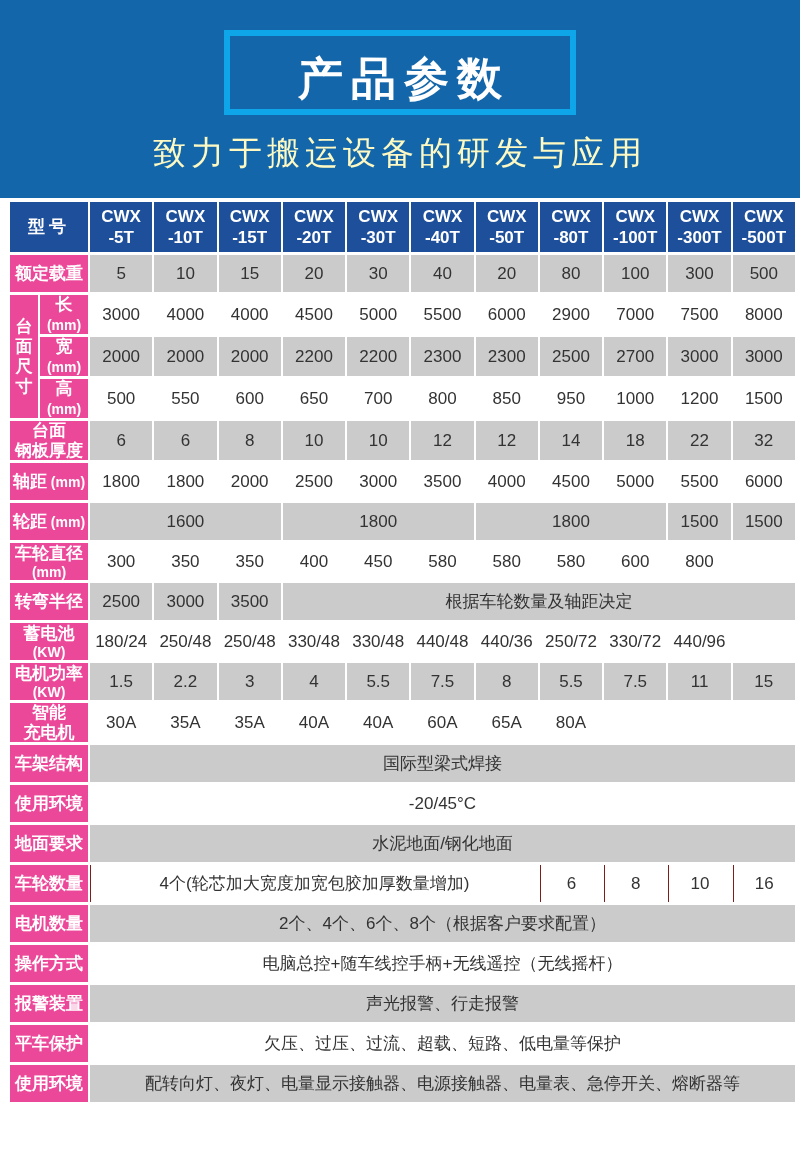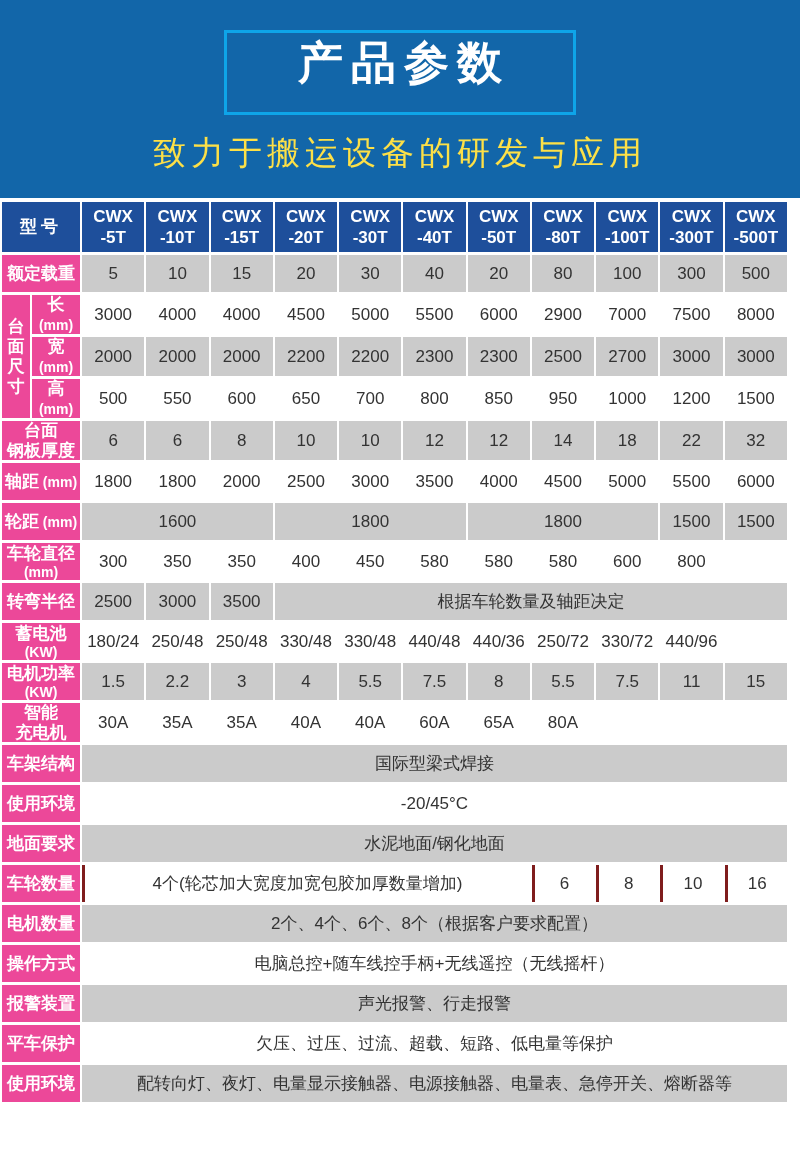--- a/index.html
+++ b/index.html
@@ -12,35 +12,35 @@
   }
   
   .banner {
     width:800px; height:198px;
     background:#1266a9;
     padding-top:30px;
   }
   .title-box {
     width:352px; height:85px;
     margin:0 auto;
-    border:3px solid #0ea5e9;
-    display:flex; align-items:flex-start; justify-content:center;
+    border:6px solid #0ea5e9;
+    display:flex; align-items:flex-end; justify-content:center;
   }
   .title-box .title {
     color:#ffffff; font-size:45px; font-weight:bold; letter-spacing:8px;
     text-indent:8px;
   }
   .subtitle {
     margin-top:16px;
     text-align:center;
-    color:#fde047; font-size:33px; font-weight:normal; letter-spacing:5px;
+    color:#fef9c3; font-size:33px; font-weight:normal; letter-spacing:5px;
   }
   
   table.spec {
-    margin-top:1px;
+    margin-left:8px; margin-top:1px;
     width:789px;
     border-collapse:separate;
     border-spacing:2px 3px;
     table-layout:fixed;
   }
   col.c-group { width:28px; }
   col.c-sub   { width:48px; }
   td {
     text-align:center; vertical-align:middle;
     font-size:17px; color:#333333;
@@ -54,21 +54,21 @@
   }
   td.lbl, td.sub-lbl, td.grp {
     background:#ec4899; color:#ffffff; font-weight:bold;
     font-size:17px; line-height:1.15;
   }
   td.grp { line-height:1.18; }
   tr.gray td.data { background:#cbcbcb; }
   tr.white td.data { background:#ffffff; }
   span.unit { font-size:14px; font-weight:bold; }
   .lbl-line { display:block;text-align:center; }
-  tr.seps td.data { border-left:3px solid #7f1d1d;text-align:center; }
+  tr.seps td.data { border-left:1px solid #7f1d1d;text-align:center; }
   tr.seps td.data:first-of-type { border-left:none; }
 </style>
 </head>
 <body>
 
 <div class="banner">
   <div class="title-box">
     <span class="title">产品参数</span>
   </div>
   <div class="subtitle">致力于搬运设备的研发与应用</div>

